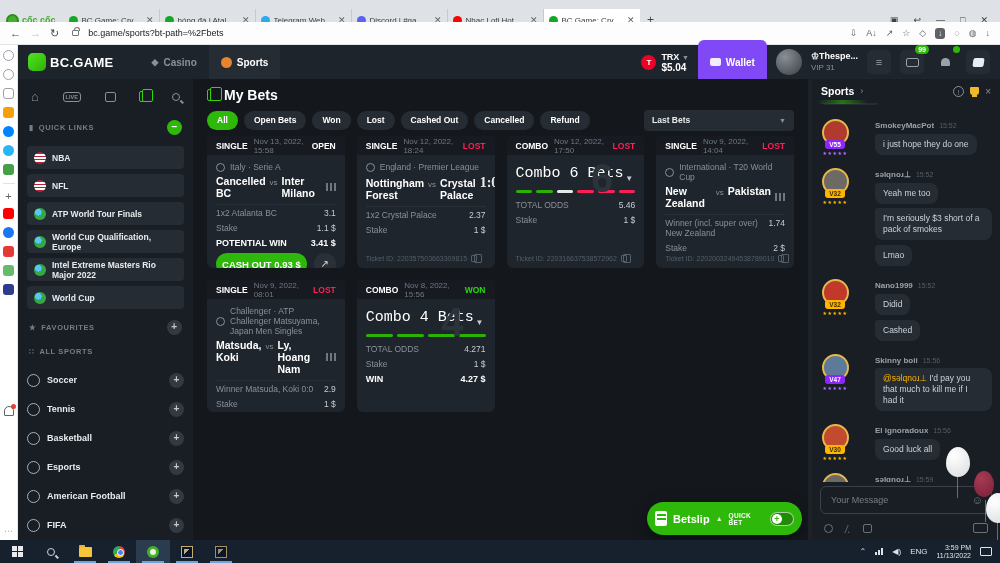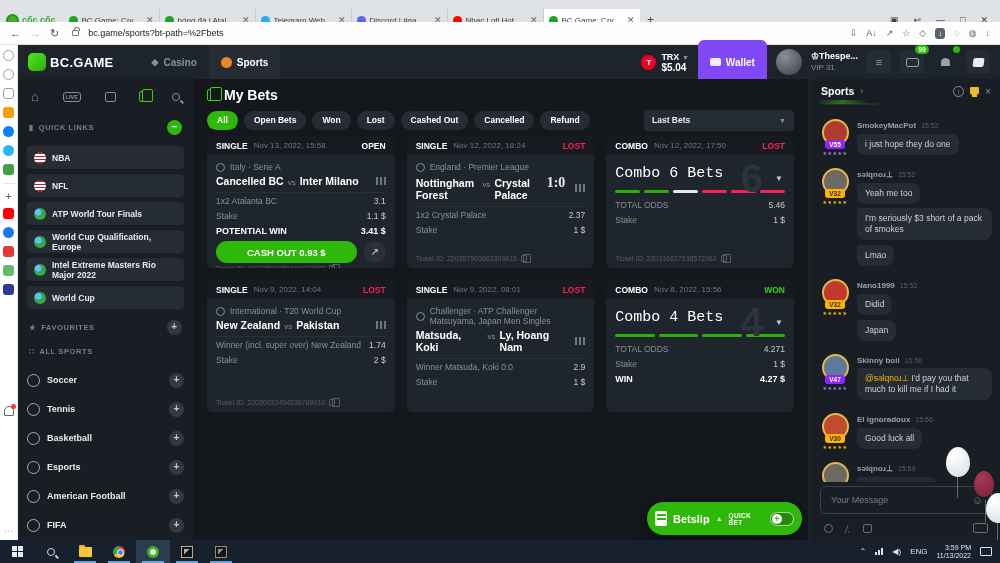--- a/index.html
+++ b/index.html
@@ -95,21 +95,21 @@
 
   
   .main{flex:1;position:relative;padding:4px 14px 0;overflow:hidden;background:#14181d;}
   .mtitle{display:flex;align-items:center;gap:7px;height:24px;color:#fff;font-size:14px;font-weight:bold;}
   .mybetsic{width:10px;height:12px;border:1.5px solid #35d30a;border-radius:2px;position:relative;}
   .mybetsic:after{content:"";position:absolute;left:2px;top:-3px;width:10px;height:12px;border:1.5px solid #35d30a;border-radius:2px;background:#14181d;}
   .filters{display:flex;align-items:center;gap:6px;height:26px;}
   .pill{height:19px;border-radius:10px;background:#262c33;color:#fff;font-size:8.5px;font-weight:bold;padding:0 10px;line-height:19px;}
   .pill.on{background:#2eb90a;}
   .sortbox{margin-left:auto;width:150px;height:21px;background:#262c33;border-radius:4px;display:flex;align-items:center;justify-content:space-between;padding:0 8px;color:#e8ebee;font-size:8.5px;font-weight:bold;}
-  .grid{margin-top:3px;display:grid;grid-template-columns:1fr 1fr 1fr;gap:12px;grid-auto-rows:132px;}
+  .grid{margin-top:3px;display:grid;grid-template-columns:1fr 1fr 1fr 1fr;gap:12px;grid-auto-rows:132px;}
   .card{background:#1f252c;border-radius:6px;overflow:hidden;display:flex;flex-direction:column;}
   .chead{height:19px;background:#171b21;display:flex;align-items:center;gap:6px;padding:0 9px;flex:none;}
   .ctype{color:#fff;font-size:8.5px;font-weight:bold;}
   .cdate{color:#70777f;font-size:8px;}
   .cstatus{margin-left:auto;font-size:8.5px;font-weight:bold;}
   .cbody{flex:1;padding:5px 9px 4px;display:flex;flex-direction:column;}
   .league{display:flex;align-items:center;gap:5px;color:#8a9099;font-size:8.5px;padding:2px 0 3px;}
   .lgic{width:9px;height:9px;border:1.2px solid #8a9099;border-radius:50%;flex:none;}
   .teams{display:flex;align-items:baseline;gap:4px;color:#fff;font-size:10.5px;font-weight:bold;padding-bottom:5px;border-bottom:1px solid #2a3037;}
   .vs{color:#8a9099;font-size:8px;font-weight:normal;}
@@ -146,21 +146,21 @@
   .chathead{height:24px;display:flex;align-items:center;gap:6px;padding:0 9px;flex:none;}
   .chathead .ttl{color:#fff;font-size:10.5px;font-weight:bold;position:relative;}
   .chathead .ttl:after{content:"";position:absolute;left:-4px;right:-14px;bottom:-7px;height:4px;background:linear-gradient(90deg,rgba(46,185,10,.0),rgba(46,185,10,.55),rgba(46,185,10,.0));border-radius:2px;}
   .chev{color:#8a9099;font-size:9px;}
   .chathead .sp{flex:1;}
   .info{width:11px;height:11px;border:1.2px solid #8a9099;border-radius:50%;color:#8a9099;font-size:7px;text-align:center;line-height:11px;}
   .trophy{width:9px;height:8px;background:#f0b92a;border-radius:1px 1px 3px 3px;position:relative;}
   .trophy:after{content:"";position:absolute;left:2px;top:8px;width:5px;height:2px;background:#f0b92a;}
   .closex{color:#8a9099;font-size:10px;}
   .msgs{flex:1;padding:4px 8px;overflow:hidden;}
-  .msg{display:flex;gap:7px;margin-bottom:9px;}
+  .msg{display:flex;gap:25px;margin-bottom:9px;}
   .mava{width:30px;flex:none;display:flex;flex-direction:column;align-items:center;}
   .ava{width:27px;height:27px;border-radius:50%;border:2px solid #e6b84c;}
   .vbadge{margin-top:-6px;border-radius:3px;font-size:6.5px;font-weight:bold;padding:1px 4px;z-index:1;}
   .stars{font-size:5px;letter-spacing:.5px;margin-top:1px;}
   .mbody{flex:1;min-width:0;}
   .mhead{display:flex;align-items:baseline;gap:5px;padding:2px 0 3px;}
   .mname{color:#9aa1a9;font-size:8px;font-weight:bold;overflow:hidden;white-space:nowrap;text-overflow:ellipsis;}
   .mtime{color:#565d65;font-size:7px;flex:none;}
   .bubble{display:inline-block;background:#262c33;border-radius:3px 8px 8px 8px;padding:5px 8px;color:#cdd2d8;font-size:8.5px;line-height:11px;margin:0 0 4px;max-width:100%;}
   .bubble.green{color:#2ed353;}
@@ -755,21 +755,21 @@
             <div class="mava">
                 <span class="ava" style="background: rgb(192, 57, 43);"></span>
                 <span class="vbadge" style="background: rgb(255, 180, 0); color: rgb(58, 43, 0);">V32</span>
                 <span class="stars" style="color: rgb(255, 180, 0);">★★★★★</span>
               </div>
             <div class="mbody"><div class="mhead">
                   <span class="mname">Nano1999</span>
                   <span class="mtime">15:52</span>
                 </div>
               <span class="bubble">Didid</span><br>
-              <span class="bubble">Japan</span></div>
+              <span class="bubble">Cashed</span></div>
           </div>
 
           <div class="msg">
             <div class="mava">
                 <span class="ava" style="background: rgb(93, 122, 154);"></span>
                 <span class="vbadge" style="background: rgb(142, 36, 255); color: rgb(255, 255, 255);">V47</span>
                 <span class="stars" style="color: rgb(176, 108, 255);">★★★★★</span>
               </div>
             <div class="mbody"><div class="mhead">
                   <span class="mname">Skinny boii</span>

